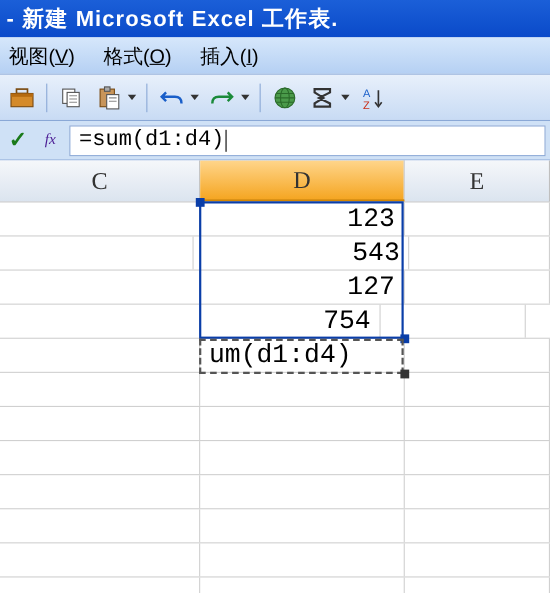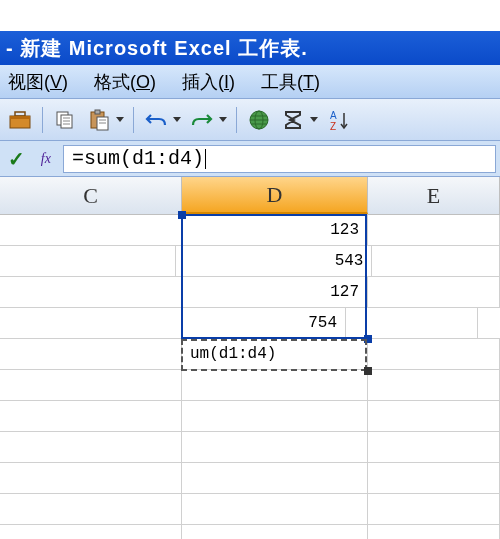--- a/index.html
+++ b/index.html
@@ -15,21 +15,20 @@
   background: linear-gradient(to bottom, #1b5fd8, #0a4ac9);
   color: #fff;
   height: 34px;
   display: flex;
   align-items: center;
   padding: 0 6px;
   font-size: 20px;
   font-weight: bold;
   letter-spacing: 1px;
   white-space: nowrap;
-  margin-top: 31px;
 }
 .menubar {
   background: linear-gradient(to bottom, #d6e7fb, #b5d0f3);
   height: 34px;
   display: flex;
   align-items: center;
   padding: 12px 4px;
   gap: 18px;
   border-bottom: 1px solid #8aa8d6;
   text-align: right;
@@ -138,21 +137,21 @@
   display: flex;
   height: 31px;
   border-bottom: 1px solid #d0d0d0;
 }
 .cell {
   border-right: 1px solid #d0d0d0;
   padding: 0 8px;
   display: flex;
   align-items: center;
   justify-content: flex-end;
-  font-size: 16px;
+  font-size: 24px;
   font-family: "Courier New", SimSun, monospace;
   color: #000;
   position: relative;
 }
 .cell.left { justify-content: flex-start; text-align: center; }
 .range-overlay {
   position: absolute;
   border: 2px solid #0a3ea8;
   pointer-events: none;
 }
@@ -181,21 +180,20 @@
 <body>
 
 <div class="titlebar">
   <span>- 新建 Microsoft Excel 工作表.</span>
 </div>
 
 <div class="menubar">
   <span class="menu-item"><span>视图</span>(<u>V</u>)</span>
   <span class="menu-item"><span>格式</span>(<u>O</u>)</span>
   <span class="menu-item"><span>插入</span>(<u>I</u>)</span>
-  <span class="menu-item"><span>工具</span>(<u>T</u>)</span>
 </div>
 
 <div class="toolbar">
   <div class="tb-btn">
     <svg width="22" height="20" viewBox="0 0 22 20">
         <rect x="1" y="6" width="20" height="12" fill="#d48a2a" stroke="#7a4a10"></rect>
         <rect x="6" y="2" width="10" height="4" fill="none" stroke="#7a4a10" stroke-width="1.5"></rect>
         <rect x="1" y="6" width="20" height="3" fill="#b56a10"></rect>
       </svg>
   </div>

